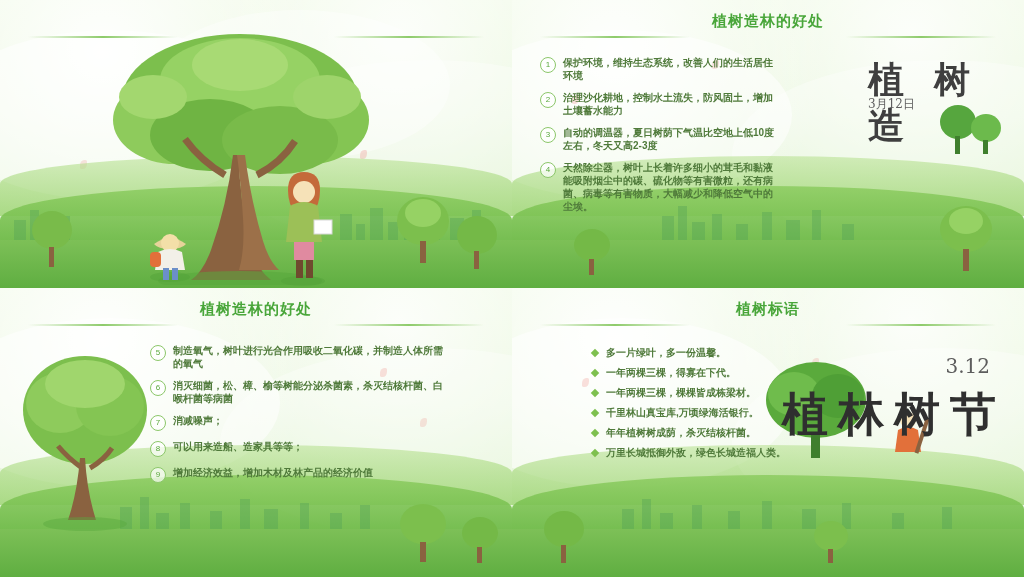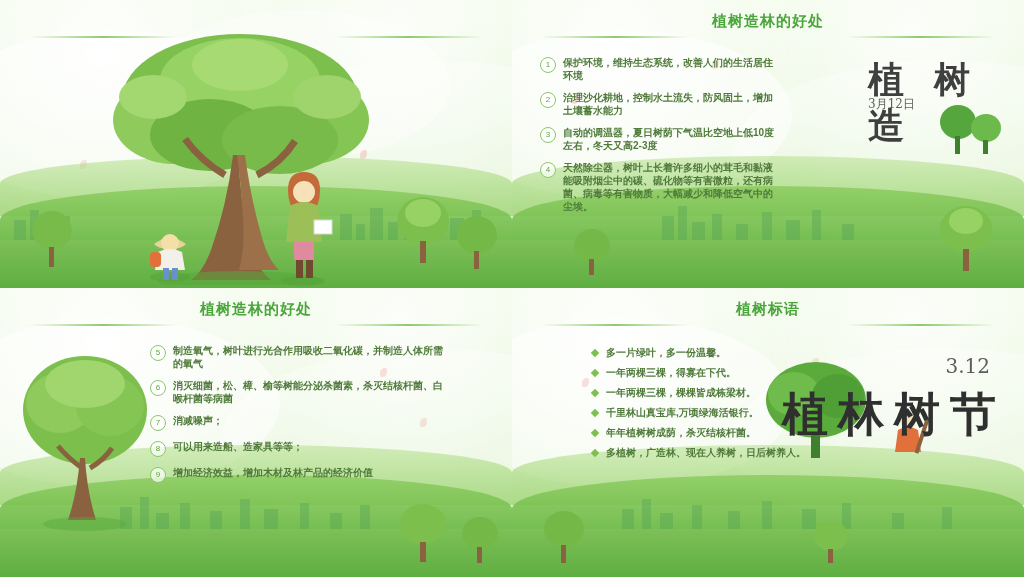--- a/index.html
+++ b/index.html
@@ -315,21 +315,21 @@
       <div class="li-diamond">
         <div class="dia"></div>
         <div class="txt">千里林山真宝库,万顷绿海活银行。</div>
       </div>
       <div class="li-diamond">
         <div class="dia"></div>
         <div class="txt">年年植树树成荫，杀灭结核杆菌。</div>
       </div>
       <div class="li-diamond">
         <div class="dia"></div>
-        <div class="txt">多植树，广造林、现在人养树，日后树养人。</div>
+        <div class="txt">万里长城抵御外敌，绿色长城造福人类。</div>
       </div>
     </div>
 
     <div class="logo4">
       <svg style="position:absolute;left:0;top:10px;" width="110" height="100" viewBox="0 0 110 100">
         <ellipse cx="52" cy="40" rx="50" ry="38" fill="#5aaa3c"></ellipse>
         <ellipse cx="30" cy="34" rx="26" ry="22" fill="#6fbc4c"></ellipse>
         <ellipse cx="74" cy="36" rx="26" ry="22" fill="#4f9f36"></ellipse>
         <rect x="47" y="72" width="9" height="26" fill="#3f7f2d"></rect>
       </svg>

